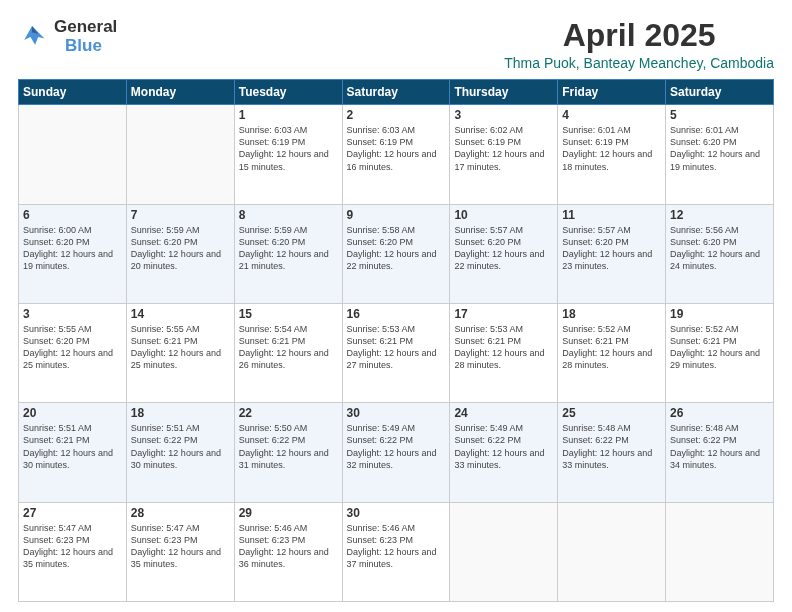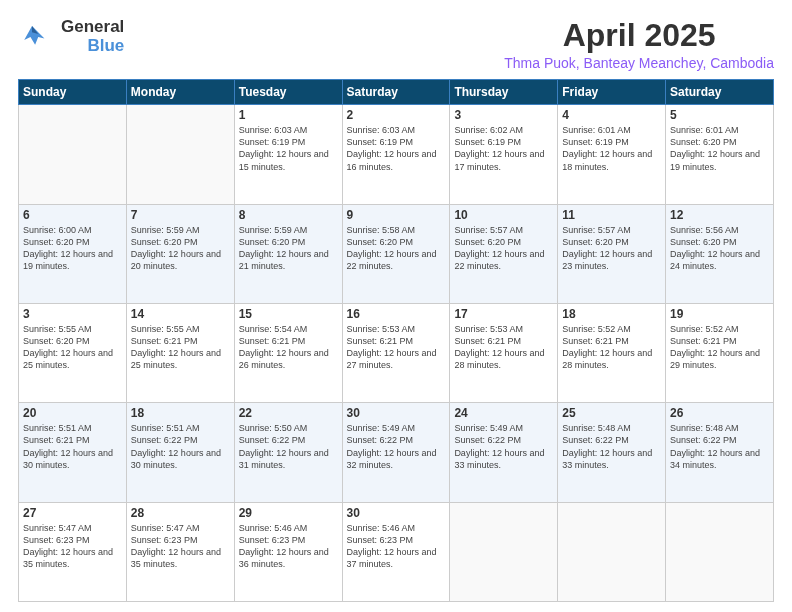--- a/index.html
+++ b/index.html
@@ -19,39 +19,38 @@
     }
     .header {
       display: flex;
       justify-content: space-between;
       align-items: flex-start;
       margin-bottom: 8px;
     }
     .logo {
       display: flex;
       align-items: center;
-      gap: 15px;
-      text-align: right;
+      gap: 8px;
     }
     .logo-bird {
       width: 28px;
       height: 28px;
     }
     .title-block {
       text-align: center;
     }
     .month-title {
       font-size: 32px;
       font-weight: bold;
       color: #333;
       line-height: 1.1;
     }
     .location-title {
       font-size: 14px;
-      color: #8b5cf6;
+      color: #0f766e;
       margin-top: 2px;
     }
     .calendar {
       flex: 1;
       border: 1px solid #ccc;
       border-collapse: collapse;
       width: 100%;
       table-layout: fixed;
     }
     .calendar th {

